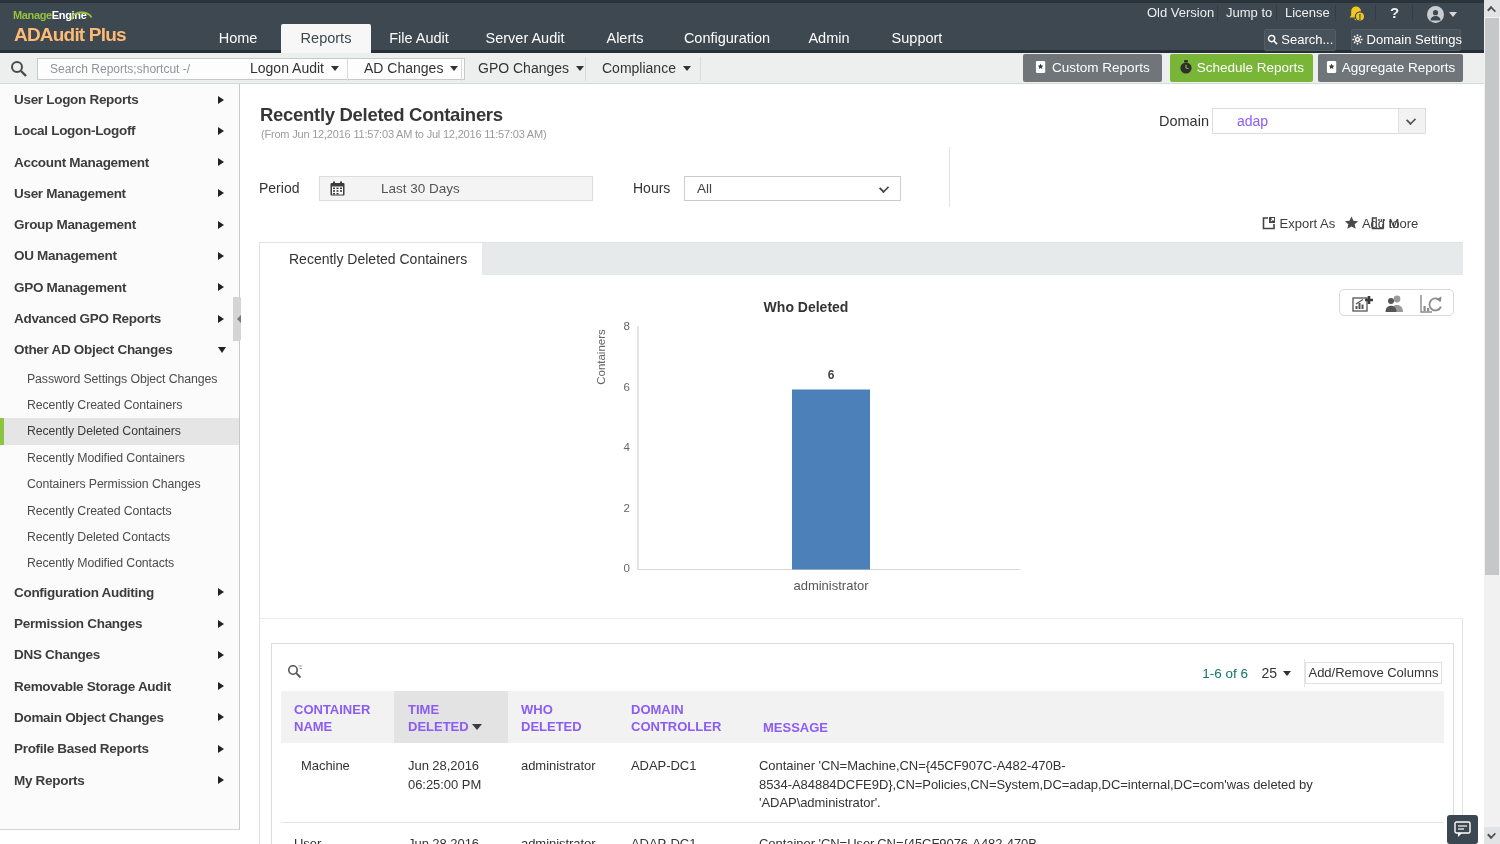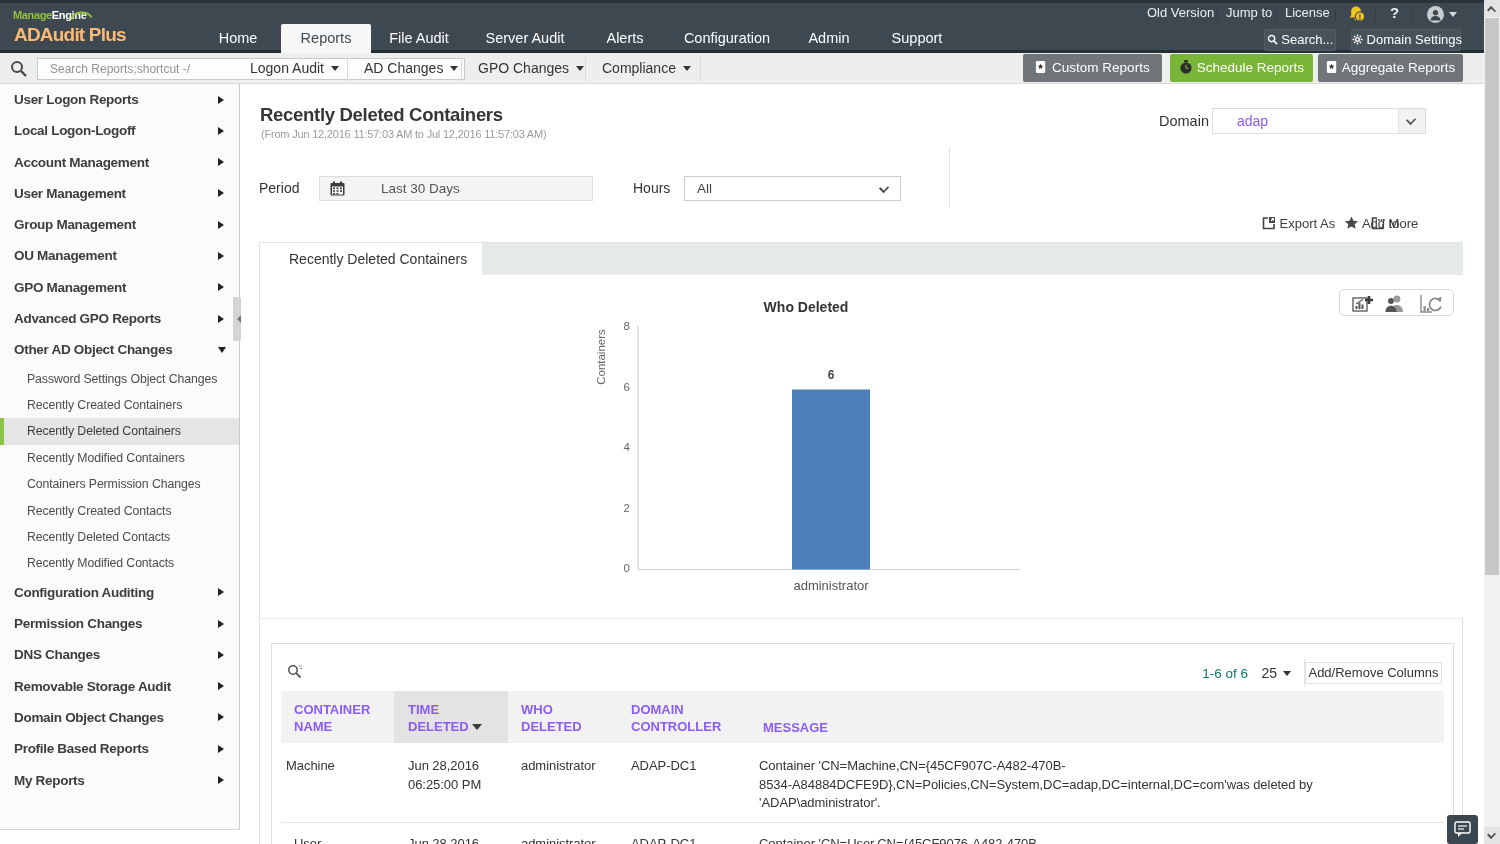--- a/index.html
+++ b/index.html
@@ -310,21 +310,21 @@
       <div id="arc">Add/Remove Columns</div>
       <div id="thead">
         <div id="timecol"></div>
         <div class="tcol" style="left:13px;">CONTAINER<br>NAME</div>
         <div class="tcol" style="left:127px;">TIME<br>DELETED <span style="display:inline-block; width:0; height:0; border-left:5px solid transparent; border-right:5px solid transparent; border-top:6px solid #3c3c3c; vertical-align:1px;"></span></div>
         <div class="tcol" style="left:240px;">WHO<br>DELETED</div>
         <div class="tcol" style="left:350px;">DOMAIN<br>CONTROLLER</div>
         <div class="tcol" style="left:482px; padding-top:28px;">MESSAGE</div>
       </div>
       <div class="trow" style="top:99px; height:83px;">
-        <div style="left:5px;text-align:right;">Machine</div>
+        <div style="left:20px;text-align:right;">Machine</div>
         <div style="left:127px;">Jun 28,2016<br>06:25:00 PM</div>
         <div style="left:240px;">administrator</div>
         <div style="left:350px;">ADAP-DC1</div>
         <div style="left:478px;">Container 'CN=Machine,CN={45CF907C-A482-470B-<br>8534-A84884DCFE9D},CN=Policies,CN=System,DC=adap,DC=internal,DC=com'was deleted by<br>'ADAP\administrator'.</div>
       </div>
       <div id="rsep"></div>
       <div class="trow" style="top:178px; height:27px; overflow:hidden;">
         <div style="left:13px; top:13px;">User</div>
         <div style="left:127px; top:13px;">Jun 28,2016</div>
         <div style="left:240px; top:13px;">administrator</div>

